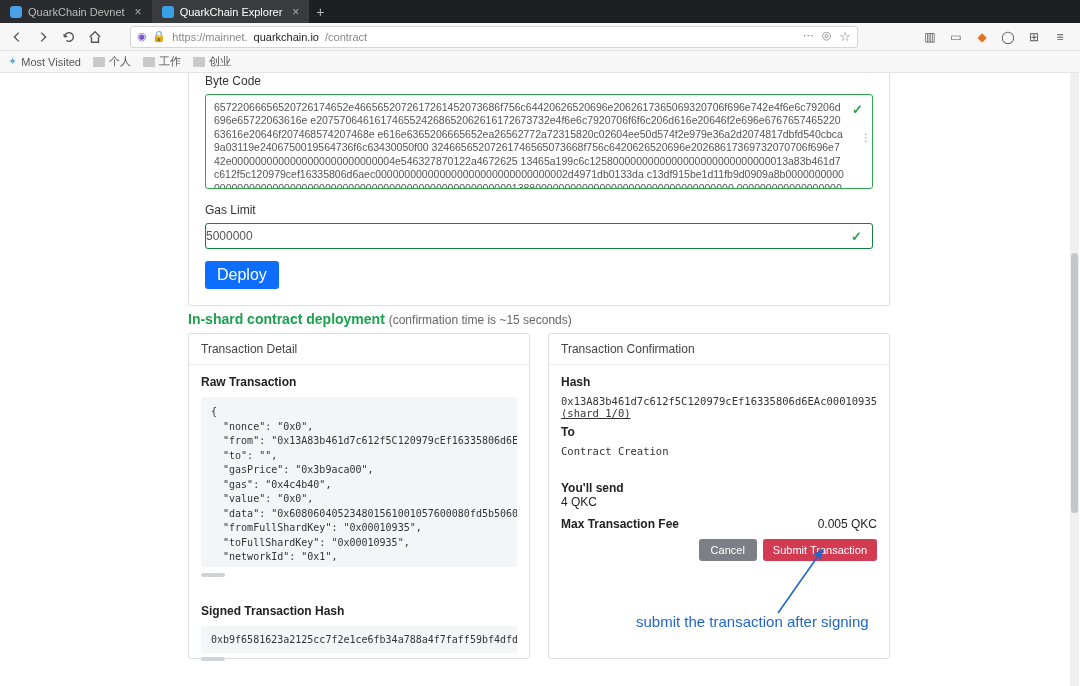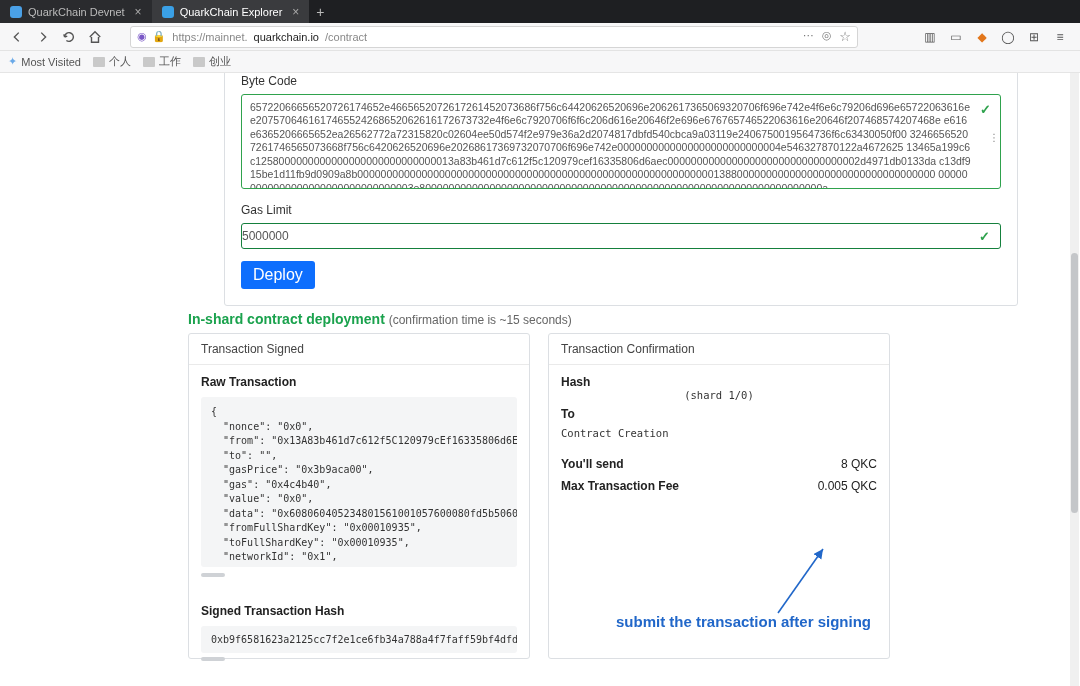--- a/index.html
+++ b/index.html
@@ -22,21 +22,21 @@
   .url-pre { color:#888; }
   .url-actions { margin-left:auto; display:flex; gap:8px; color:#777; }
   .right-icons { display:flex; gap:10px; align-items:center; color:#555; padding-right:6px; }
   .right-icons .ri { width:16px; height:16px; display:flex; align-items:center; justify-content:center; }
   .bmbar { display:flex; align-items:center; height:22px; background:#f7f7f8; border-bottom:1px solid #e5e5e5; padding:0 8px; gap:12px; font-size:11px; color:#555; }
   .bm { display:flex; align-items:center; gap:4px; }
   .folder { width:12px; height:10px; background:#c9c9c9; border-radius:1px; display:inline-block; }
   
   .viewport { position:absolute; top:73px; left:0; right:0; bottom:0; overflow:hidden; background:#fff; }
   .content { position:relative; width:100%; }
-  .card { position:absolute; left:188px; width:794px; border:1px solid #dcdfe3; border-radius:3px; background:#fff; padding:14px 16px 16px;margin-left:36px; }
+  .card { position:absolute; left:188px; width:702px; border:1px solid #dcdfe3; border-radius:3px; background:#fff; padding:14px 16px 16px; }
   .label { font-size:12px; color:#333; margin-bottom:6px; display:block; }
   .bytecode { width:100%; height:95px; border:1px solid #2fa24d; border-radius:3px; padding:6px 28px 6px 8px; font-size:10.5px; color:#555; word-break:break-all; overflow:hidden; position:relative; line-height:1.28; }
   .check { position:absolute; color:#2fa24d; font-size:13px; font-weight:bold; }
   .gas { width:100%; height:26px; border:1px solid #15803d; border-radius:3px; padding:0 28px 0 0; font-size:12px; color:#555; display:flex; align-items:center; position:relative; margin-bottom:12px;}
   .btn-primary { background:#0d6efd; color:#fff; border:none; border-radius:3px; padding:5px 12px; font-size:16px; cursor:pointer; }
   .section-head { position:absolute; left:188px; font-size:14px; }
   .section-head .green { color:#1aa24d; font-weight:600; }
   .section-head .grey  { color:#666; font-size:12px; }
   .half { position:absolute; width:342px; border:1px solid #dcdfe3; border-radius:3px; background:#fff; }
   .half.left  { left:188px; }
@@ -158,21 +158,21 @@
       </div>
       <button class="btn-primary">Deploy</button>
     </div>
 
     <div class="section-head" style="top:238px;">
       <span class="green">In-shard contract deployment</span>
       <span class="grey">(confirmation time is ~15 seconds)</span>
     </div>
 
     <div class="half left" style="top:260px; height:326px;">
-      <div class="title">Transaction Signed</div>
+      <div class="title">Transaction Detail</div>
       <div class="body">
         <div class="sub">Raw Transaction</div>
         <div class="codebox" style="height:170px;"><span>{
   "nonce": "0x0",
   "from": "0x13A83b461d7c612f5C120979cEf16335806d6EAc",
   "to": "",
   "gasPrice": "0x3b9aca00",
   "gas": "0x4c4b40",
   "value": "0x0",
   "data": "0x608060405234801561001057600080fd5b5060405161119f2380
@@ -187,43 +187,48 @@
         <div class="sub" style="margin-top:27px;">Signed Transaction Hash</div>
         <div class="hashbox"><span>0xb9f6581623a2125cc7f2e1ce6fb34a788a4f7faff59bf4dfd695ca6d9822db2</span></div>
         <div class="scroll-thumb"></div>
       </div>
     </div>
 
     <div class="half right" style="top:260px; height:326px;">
       <div class="title">Transaction Confirmation</div>
       <div class="body">
         <div class="sub">Hash</div>
-        <div class="mono" style="text-align:center;">(shard 1/0)</div>
+        <div class="mono" style="margin-top:6px;">0x13A83b461d7c612f5C120979cEf16335806d6EAc00010935</div>
+        <div class="mono" style="text-align:left;text-decoration:underline;">(shard 1/0)</div>
         <div class="sub" style="margin-top:6px;">To</div>
         <div class="mono" style="margin-top:6px;">Contract Creation</div>
 
-        <div class="row" style="margin-top:18px;">
+        <div class="row" style="margin-top:24px;flex-direction:column;">
           <span class="sub">You'll send</span>
-          <span>8 QKC</span>
+          <span>4 QKC</span>
         </div>
         <div class="row">
           <span class="sub">Max Transaction Fee</span>
           <span>0.005 QKC</span>
+        </div>
+        <div class="button-row">
+          <button class="btn-grey">Cancel</button>
+          <button class="btn-red">Submit Transaction</button>
         </div>
       </div>
     </div>
 
     <svg class="arrow" style="left:768px; top:470px;" width="70" height="74">
       <defs>
           <marker id="ah" markerWidth="8" markerHeight="8" refX="6" refY="3" orient="auto">
             <path d="M0,0 L6,3 L0,6 Z" fill="#2167c9"></path>
           </marker>
         </defs>
       <line x1="10" y1="70" x2="55" y2="6" stroke="#2167c9" stroke-width="1.6" marker-end="url(#ah)"></line>
     </svg>
-    <div class="annotation" style="left:616px; top:540px;font-weight:bold;">submit the transaction after signing</div>
+    <div class="annotation" style="left:636px; top:540px;">submit the transaction after signing</div>
 
   </div>
 </div>
 
 <div class="scrollbar">
   <div class="sthumb" style="top:180px; height:260px;"></div>
 </div>
 
 </body></html>

